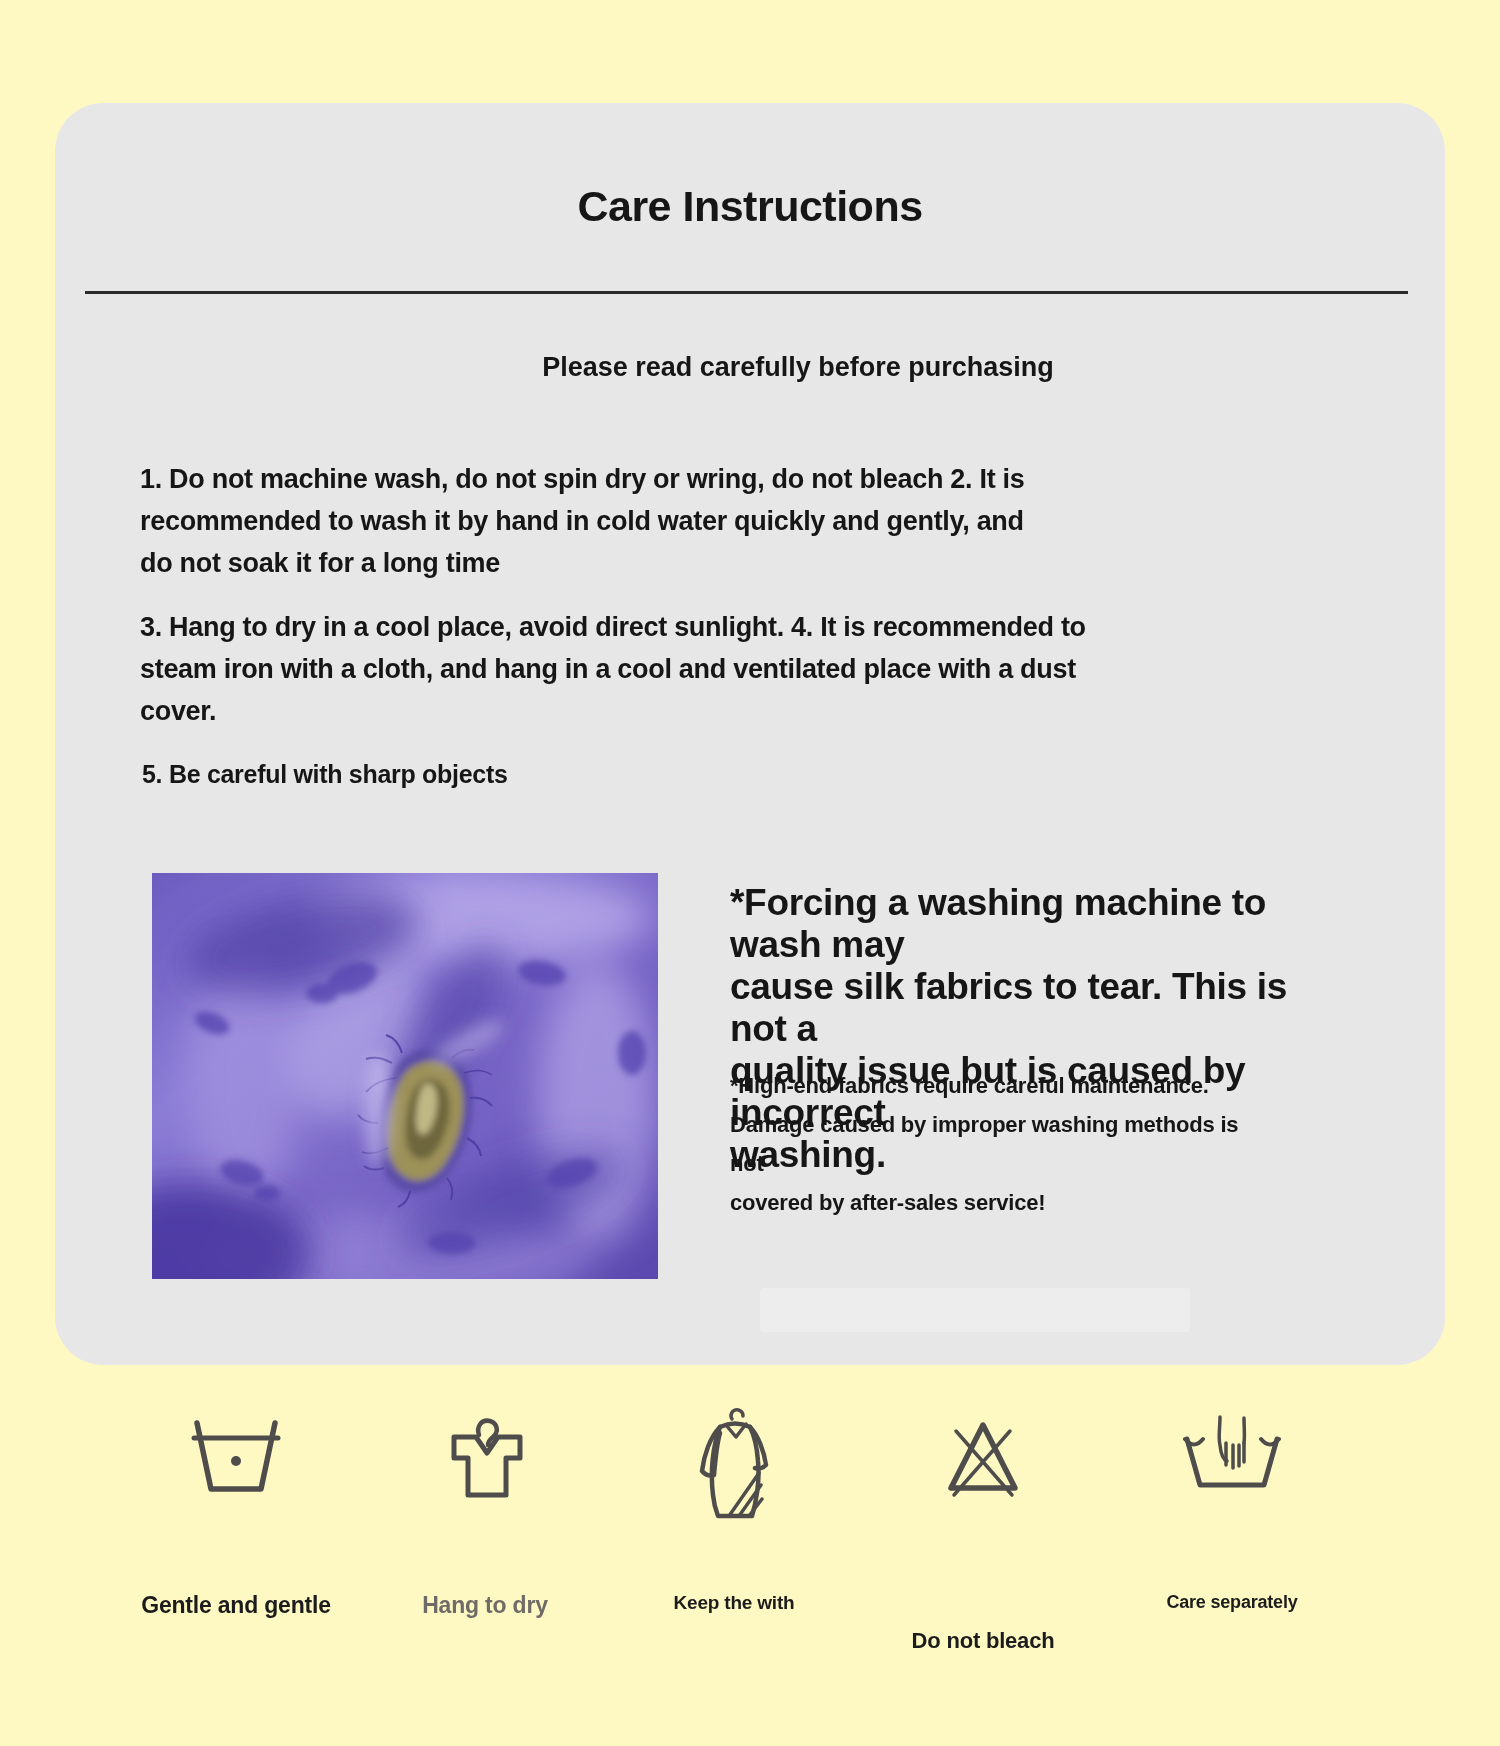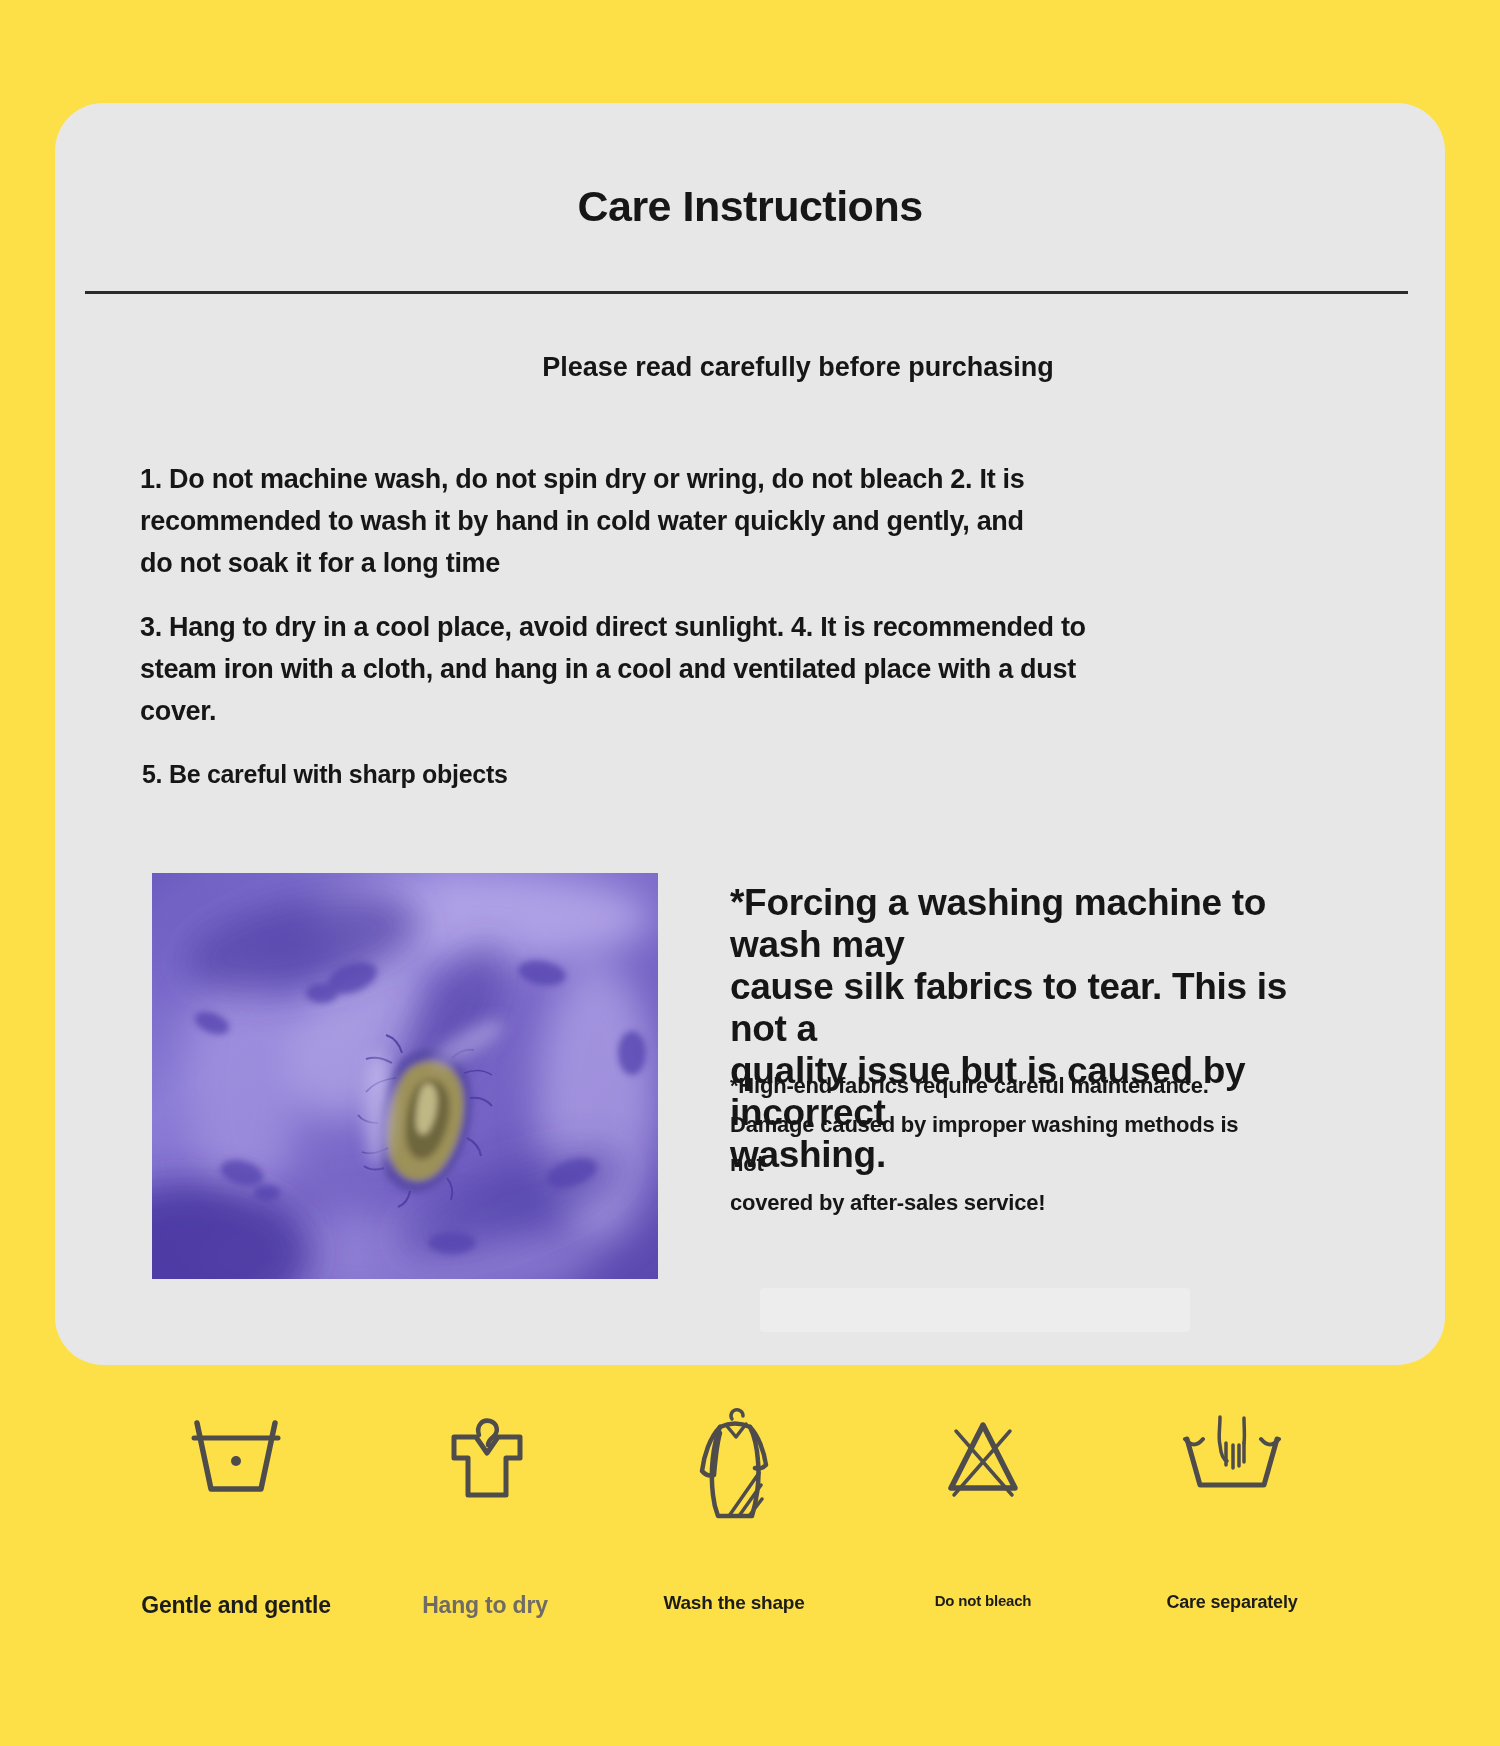--- a/index.html
+++ b/index.html
@@ -1,18 +1,18 @@
 <!DOCTYPE html>
 <html><head>
 <meta charset="utf-8">
 <style>
   html,body{margin:0;padding:0;background:#ffffff;}
   .page{
     position:relative;width:1500px;height:1746px;overflow:hidden;
-    background:#fde047;
+    background:#fef9c3;
     font-family:"Liberation Sans","DejaVu Sans",sans-serif;
     color:#161616;
   }
   .abs{position:absolute;}
   .card{
     left:55px;top:103px;width:1390px;height:1262px;
     background:#e8e7e7;border-radius:48px;
   }
   .title{
     left:55px;top:182px;width:1390px;text-align:center;
@@ -59,21 +59,21 @@
   }
   .symbol-col svg{display:block;}
   .symbol-label{
     position:absolute;top:187px;width:260px;left:-20px;
     text-align:center;font-weight:bold;color:#1c1c1c;
     letter-spacing:-0.2px;
   }
   .col-1{left:236px;}  .col-1 .symbol-label{font-size:23px;}
   .col-2{left:485px;}  .col-2 .symbol-label{font-size:23px;color:#6f6b67;}
   .col-3{left:734px;}  .col-3 .symbol-label{font-size:19px;}
-  .col-4{left:983px;}  .col-4 .symbol-label{font-size:15px;}
+  .col-4{left:983px;}  .col-4 .symbol-label{font-size:22px;margin-top:36px;}
   .col-5{left:1232px;} .col-5 .symbol-label{font-size:18px;}
   .icon-stroke{stroke:#4f4c4c;fill:none;stroke-linecap:round;stroke-linejoin:round;}
 </style>
 </head>
 <body>
 
 <div class="page">
 
   <div class="abs card"></div>
 
@@ -193,21 +193,21 @@
       <g class="icon-stroke" stroke-width="4.5">
         <path d="M53 14 a6 6 0 1 1 11 -3" stroke-width="3.5"></path>
         <path d="M41 22 Q56 15 71 22"></path>
         <path d="M47 20 L57 32 L67 19" stroke-width="3.5"></path>
         <path d="M41 22 C34 40 31 66 34 90 C35 100 37 106 39 111 L73 111 C77 98 81 76 79 56 C78 42 75 30 71 22"></path>
         <path d="M41 22 C31 32 25 50 23 66 Q28 72 35 70 C36 58 38 38 41 28"></path>
         <path d="M71 22 C79 30 85 46 87 60 Q82 65 76 63"></path>
         <path d="M50 111 L80 68 M60 111 L82 80 M70 111 L83 94" stroke-width="3.5"></path>
       </g>
     </svg>
-    <div class="symbol-label">Wash the shape</div>
+    <div class="symbol-label">Keep the with</div>
   </div>
 
   <div class="abs symbol-col col-4">
     <svg width="110" height="120" viewBox="0 0 110 120">
       <g class="icon-stroke">
         <path d="M55 20 L23 83 L87 83 Z" stroke-width="5.5"></path>
         <path d="M28 26 L84 90 M82 26 L26 90" stroke-width="3.5"></path>
       </g>
     </svg>
     <div class="symbol-label">Do not bleach</div>

